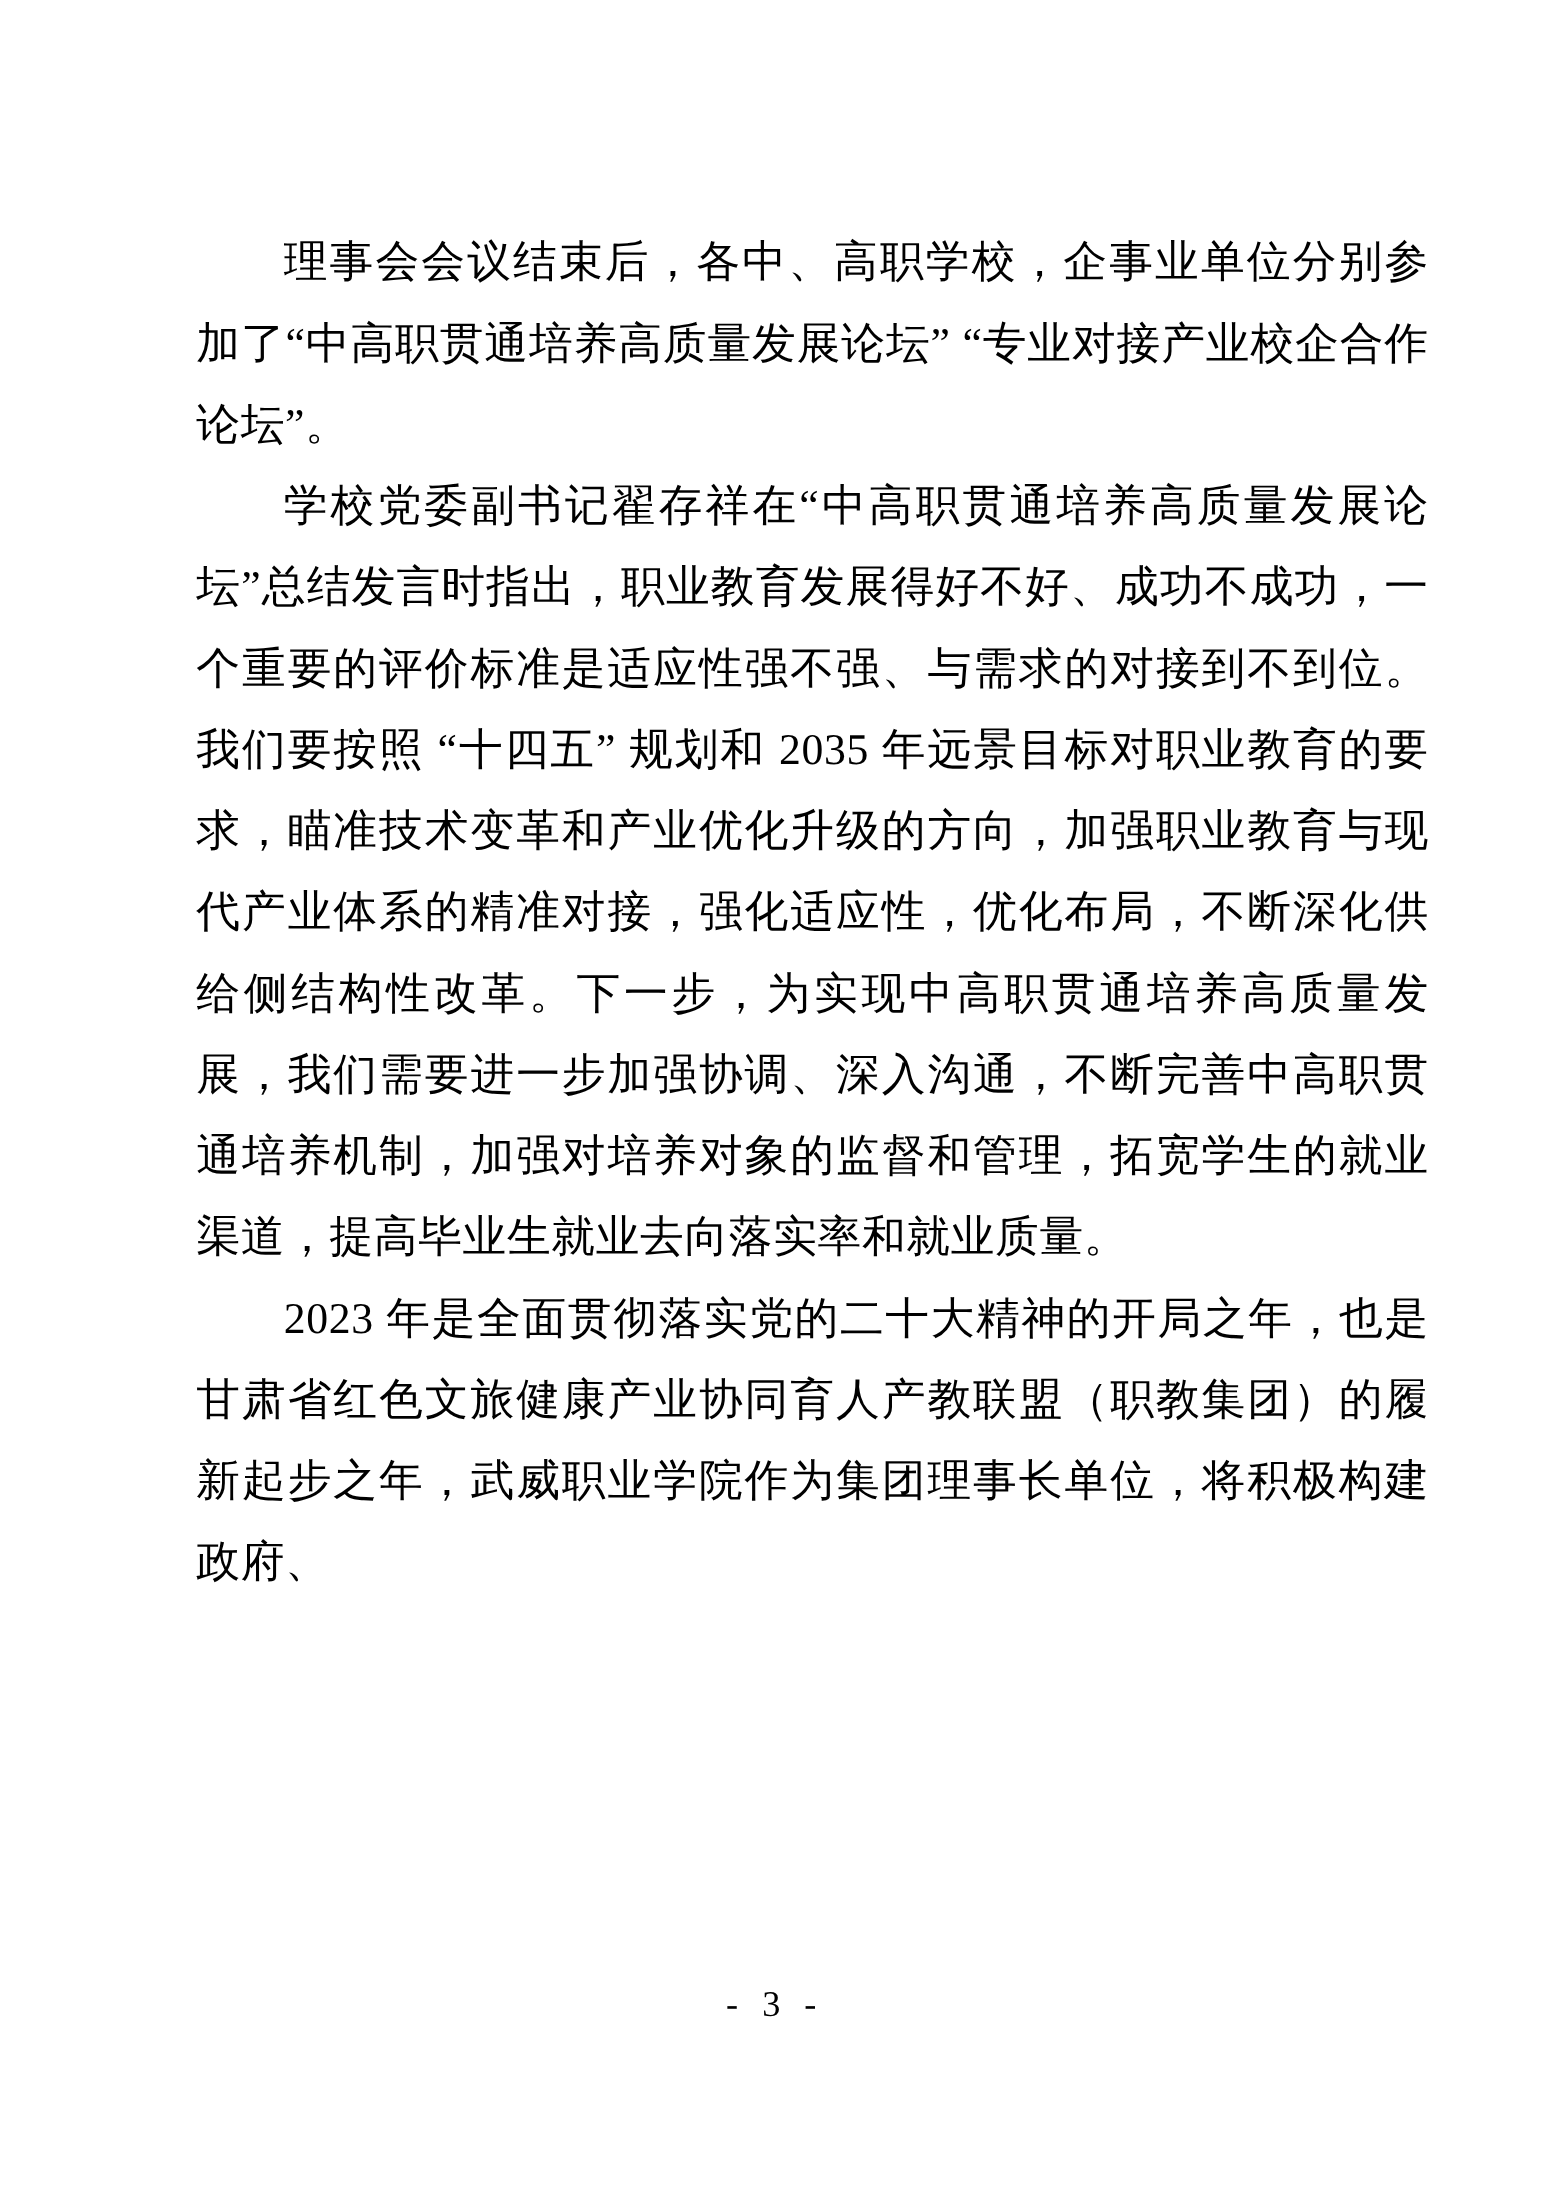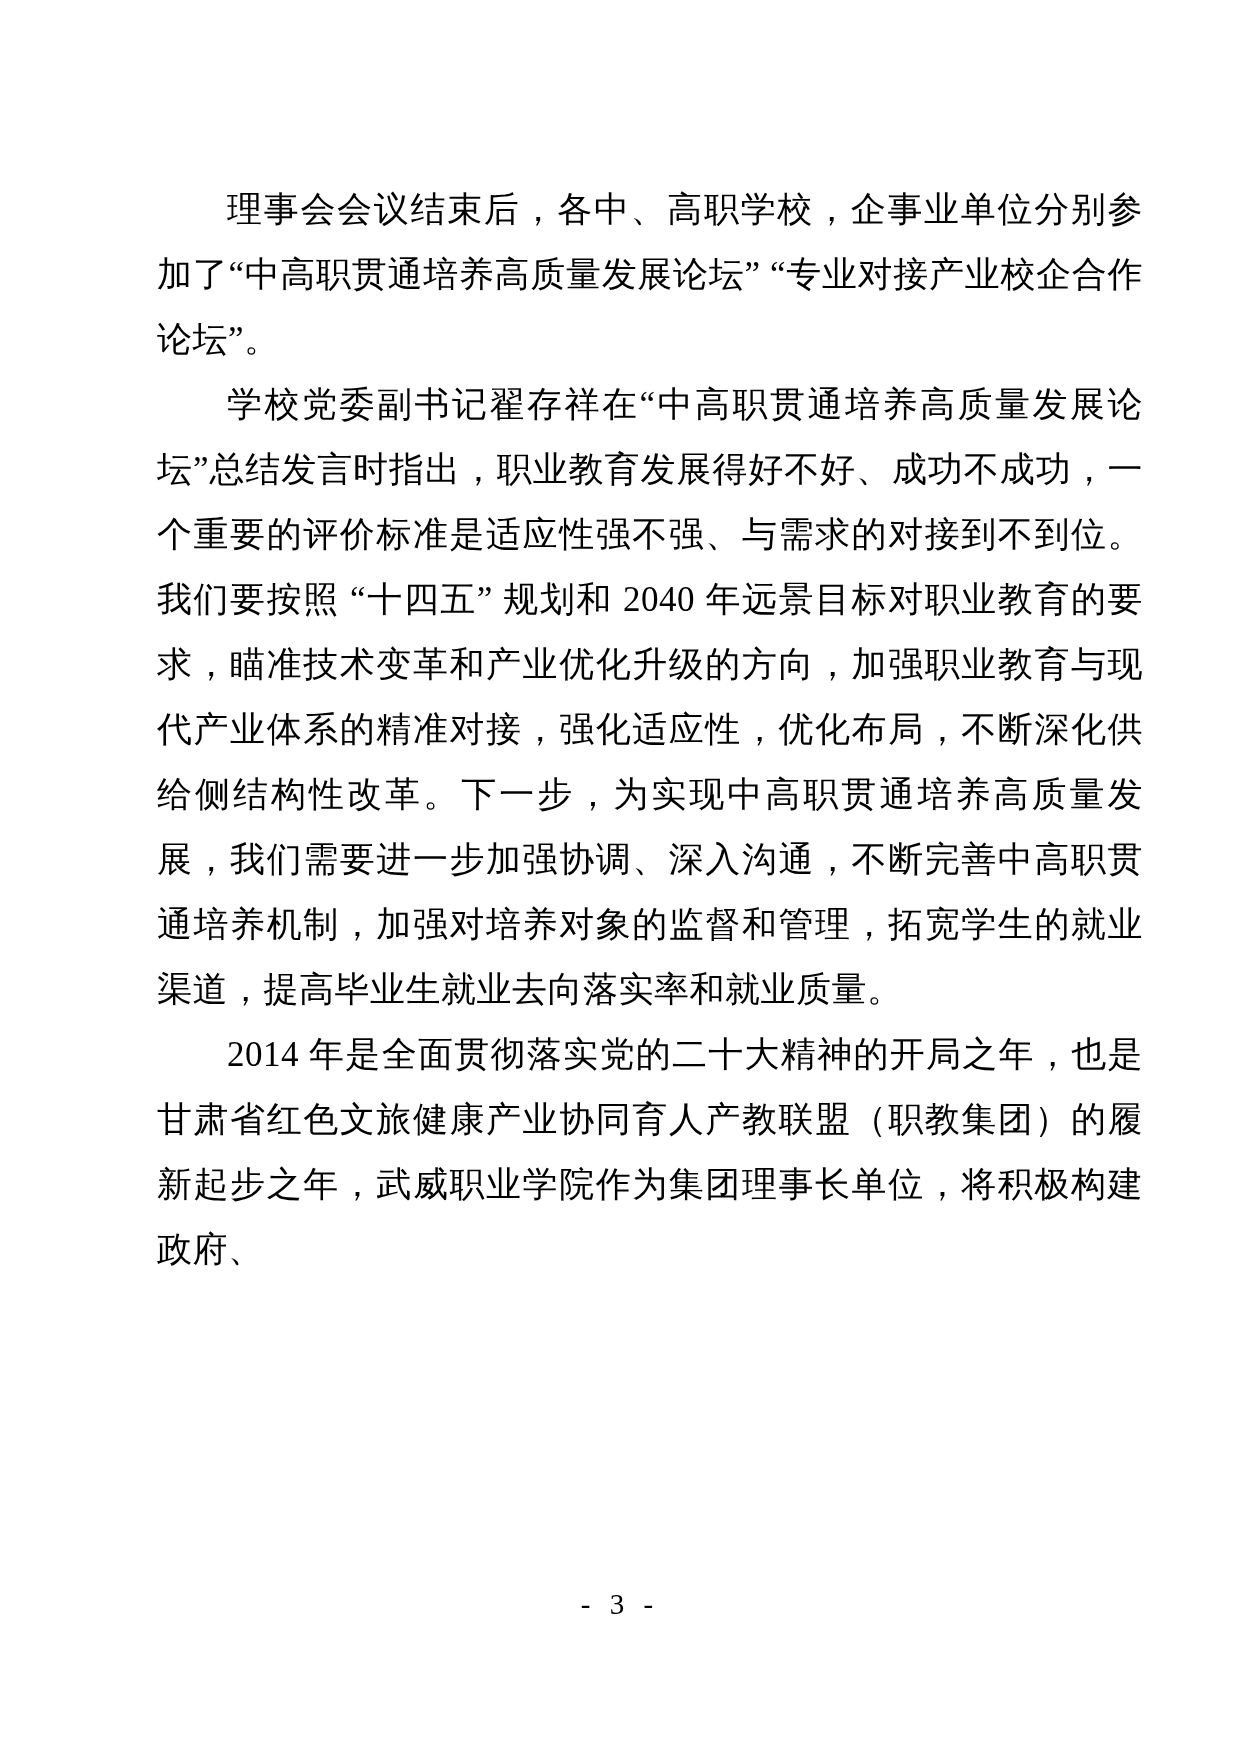--- a/index.html
+++ b/index.html
@@ -43,19 +43,19 @@
     letter-spacing: 6px;
     color: #000000;
   }
 </style>
 </head>
 <body>
 
 <div class="page">
   <div class="body-text">
     <p>理事会会议结束后，各中、高职学校，企事业单位分别参加了“中高职贯通培养高质量发展论坛” “专业对接产业校企合作论坛”。</p>
-    <p>学校党委副书记翟存祥在“中高职贯通培养高质量发展论坛”总结发言时指出，职业教育发展得好不好、成功不成功，一个重要的评价标准是适应性强不强、与需求的对接到不到位。我们要按照 “十四五” 规划和 2040 年远景目标对职业教育的要求，瞄准技术变革和产业优化升级的方向，加强职业教育与现代产业体系的精准对接，强化适应性，优化布局，不断深化供给侧结构性改革。下一步，为实现中高职贯通培养高质量发展，我们需要进一步加强协调、深入沟通，不断完善中高职贯通培养机制，加强对培养对象的监督和管理，拓宽学生的就业渠道，提高毕业生就业去向落实率和就业质量。</p>
-    <p>2014 年是全面贯彻落实党的二十大精神的开局之年，也是甘肃省红色文旅健康产业协同育人产教联盟（职教集团）的履新起步之年，武威职业学院作为集团理事长单位，将积极构建政府、</p>
+    <p>学校党委副书记翟存祥在“中高职贯通培养高质量发展论坛”总结发言时指出，职业教育发展得好不好、成功不成功，一个重要的评价标准是适应性强不强、与需求的对接到不到位。我们要按照 “十四五” 规划和 2035 年远景目标对职业教育的要求，瞄准技术变革和产业优化升级的方向，加强职业教育与现代产业体系的精准对接，强化适应性，优化布局，不断深化供给侧结构性改革。下一步，为实现中高职贯通培养高质量发展，我们需要进一步加强协调、深入沟通，不断完善中高职贯通培养机制，加强对培养对象的监督和管理，拓宽学生的就业渠道，提高毕业生就业去向落实率和就业质量。</p>
+    <p>2023 年是全面贯彻落实党的二十大精神的开局之年，也是甘肃省红色文旅健康产业协同育人产教联盟（职教集团）的履新起步之年，武威职业学院作为集团理事长单位，将积极构建政府、</p>
   </div>
   <div class="page-footer">
     <span class="page-number">- 3 -</span>
   </div>
 </div>
 
 </body></html>

